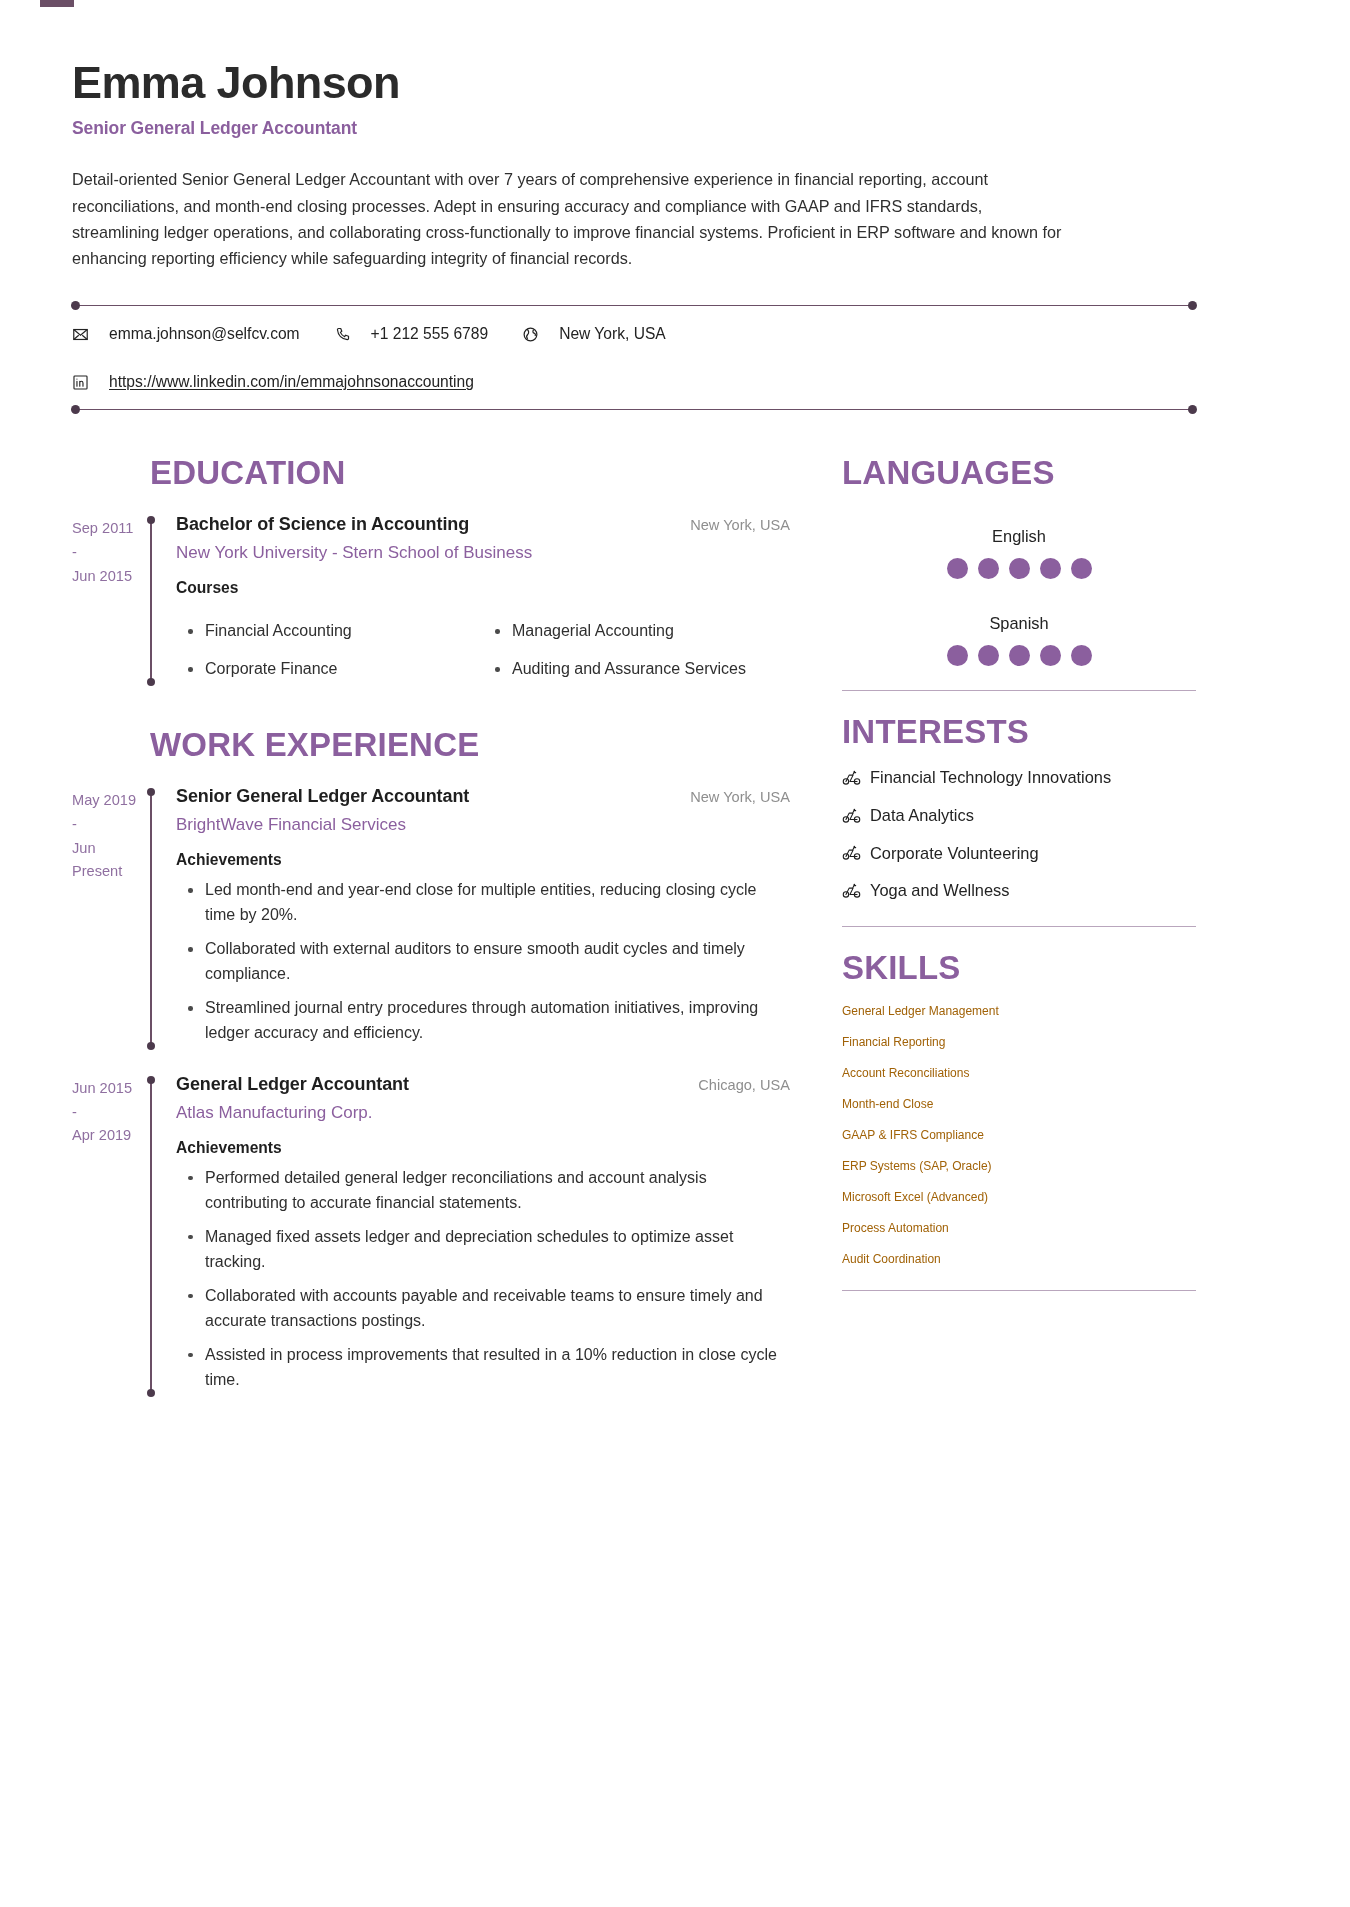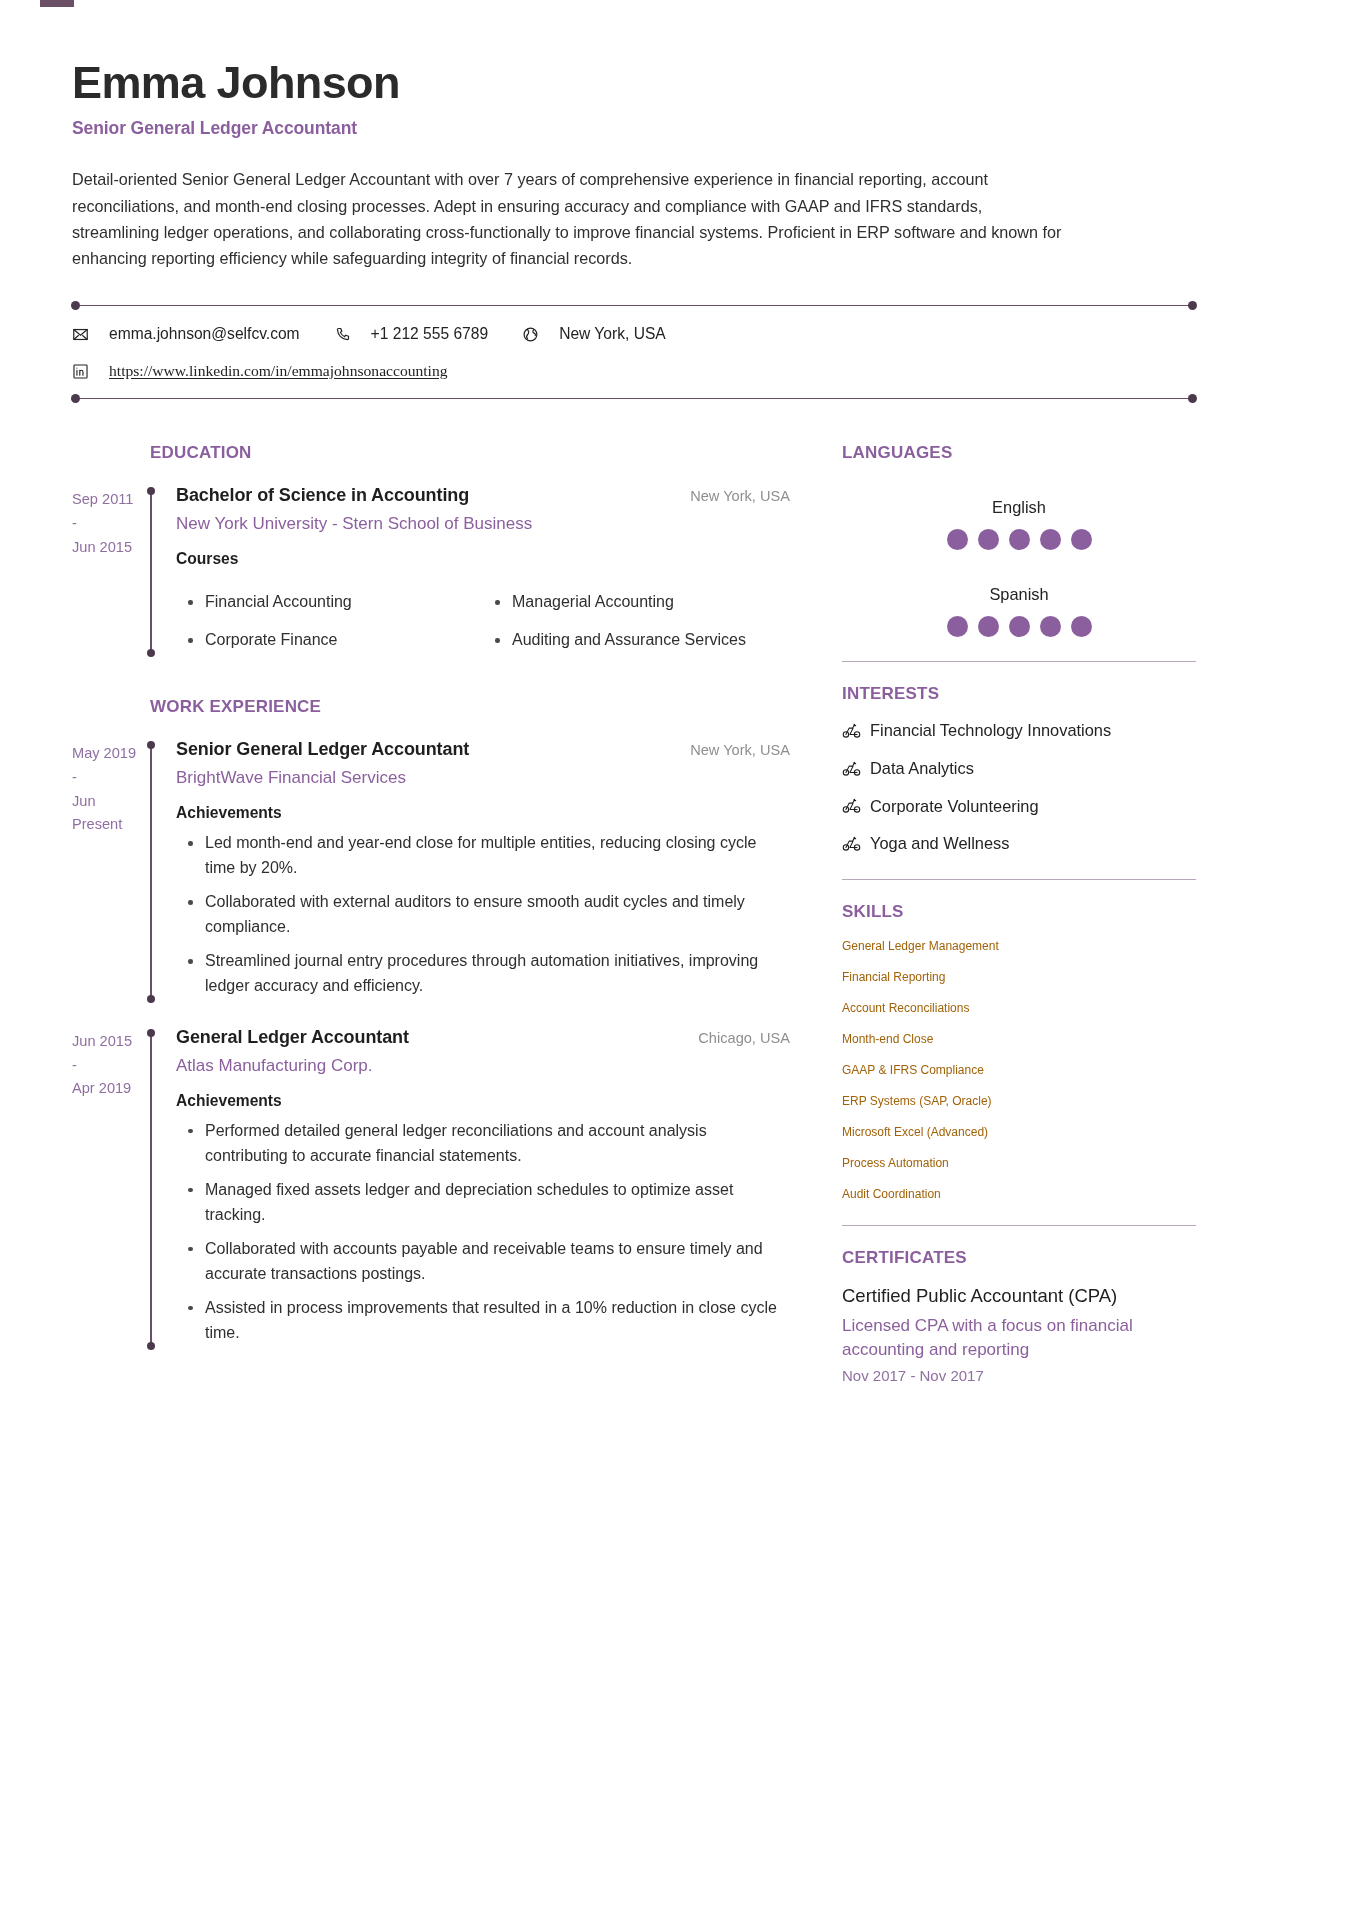--- a/index.html
+++ b/index.html
@@ -70,21 +70,21 @@
   .rule::after  { right: -1px; }
 
   .contact-rows { padding: 14px 0 13px 0; }
   .contact-line {
     display: flex;
     align-items: center;
     flex-wrap: wrap;
     gap: 0 34px;
     min-height: 28px;
   }
-  .contact-line + .contact-line { margin-top: 9px; font-family: Liberation Serif, serif; }
+  .contact-line + .contact-line { margin-top: 20px; }
   .contact-item {
     display: flex;
     align-items: center;
     gap: 20px;
     font-size: 15.6px;
     color: #232323;
     line-height: 1.3;
   }
   .contact-item .ci { width: 17px; height: 17px; flex: 0 0 17px; display:block; }
   .contact-item a {
@@ -97,21 +97,21 @@
   .body-grid {
     display: grid;
     grid-template-columns: 718px 1fr;
     column-gap: 52px;
     padding: 44px 62px 0 72px;
     align-items: start;
   }
 
   
   .sec-title {
-    font-size: 17px;
+    font-size: 33px;
     font-weight: 700;
     color: #8b5f9e;
     letter-spacing: 0.2px;
     text-transform: uppercase;
   }
   .left-col .sec-title { margin-left: 78px; }
 
   
   .entry {
     display: grid;
@@ -497,24 +497,16 @@
         <div class="skill-row">Month-end Close</div>
         <div class="skill-row">GAAP &amp; IFRS Compliance</div>
         <div class="skill-row">ERP Systems (SAP, Oracle)</div>
         <div class="skill-row">Microsoft Excel (Advanced)</div>
         <div class="skill-row">Process Automation</div>
         <div class="skill-row">Audit Coordination</div>
       </div>
 
       <div class="side-rule"></div>
 
-      <div class="side-sec" style="margin-top:0">
-        <div class="sec-title">CERTIFICATES</div>
-        <div>
-          <div class="cert-title">Certified Public Accountant (CPA)</div>
-          <div class="cert-desc">Licensed CPA with a focus on financial accounting and reporting</div>
-          <div class="cert-date">Nov 2017 - Nov 2017</div>
-        </div>
-      </div>
 
     </div>
   </div>
 </div>
 
 </body></html>

